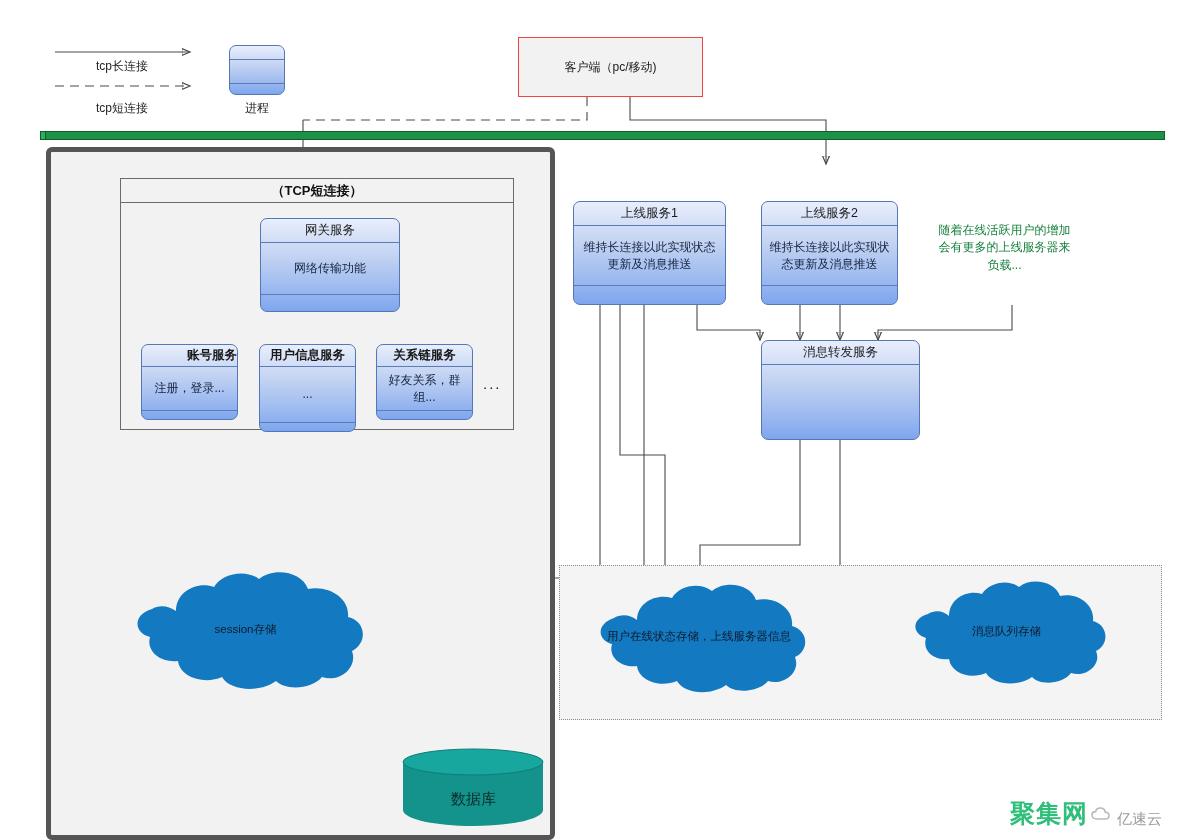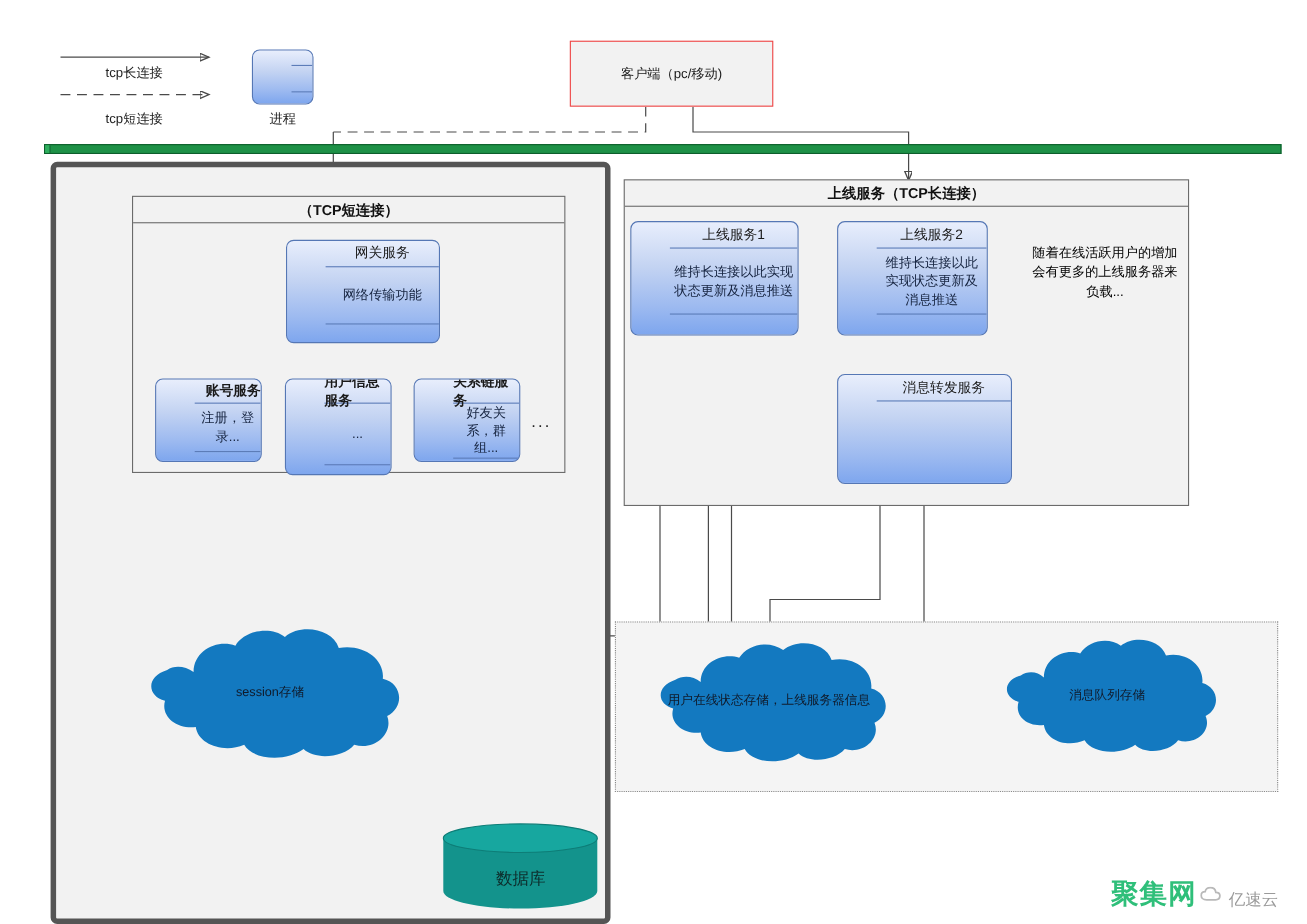--- a/index.html
+++ b/index.html
@@ -76,21 +76,20 @@
 
   
   .proc {
     border: 1px solid #5577b5;
     border-radius: 7px;
     box-sizing: border-box;
     overflow: hidden;
     display: flex;
     flex-direction: column;
     background: linear-gradient(to bottom, #e8eefc 0%, #c3d3f2 40%, #9dbaf0 75%, #7ea6ee 100%);
-    padding-left: 35px;
   }
   .proc .band-top {
     border-bottom: 1px solid #5c7cb8;
     display: flex;
     align-items: center;
     justify-content: center;
     box-sizing: border-box;
     flex: 0 0 auto;
   }
   .proc .band-mid {
@@ -145,21 +144,21 @@
   .greenbar .cap {
     width: 5px; height: 100%;
     background: #2fae5e;
     border-right: 1px solid #0d5e2c;
     box-sizing: border-box;
   }
 
   
   .annot {
     font-size: 12px;
-    color: #000000;
+    color: #15803d;
     text-align: center;
     line-height: 1.45;
     white-space: pre-line;
   }
   .ellipsis-mark {
     font-size: 15px;
     color: #222;
     letter-spacing: 2px;
   }
 
@@ -293,23 +292,20 @@
       <span class="t-title bold">关系链服务</span>
     </div>
     <div class="band-mid">
       <span class="t-body">好友关系，群组...</span>
     </div>
     <div class="band-bot" style="height:8px;"></div>
   </div>
 
   <div class="abs ellipsis-mark" style="left:483px; top:375px;">...</div>
 
-  <div class="abs grouppanel" style="left:567px; top:163px; width:514px; height:297px;">
-    <div class="gp-title">上线服务（TCP长连接）</div>
-  </div>
 
   <div class="abs proc" style="left:573px; top:201px; width:153px; height:104px;">
     <div class="band-top" style="height:24px;">
       <span class="t-title">上线服务1</span>
     </div>
     <div class="band-mid">
       <span class="t-body">维持长连接以此实现状态更新及消息推送</span>
     </div>
     <div class="band-bot" style="height:18px;"></div>
   </div>

